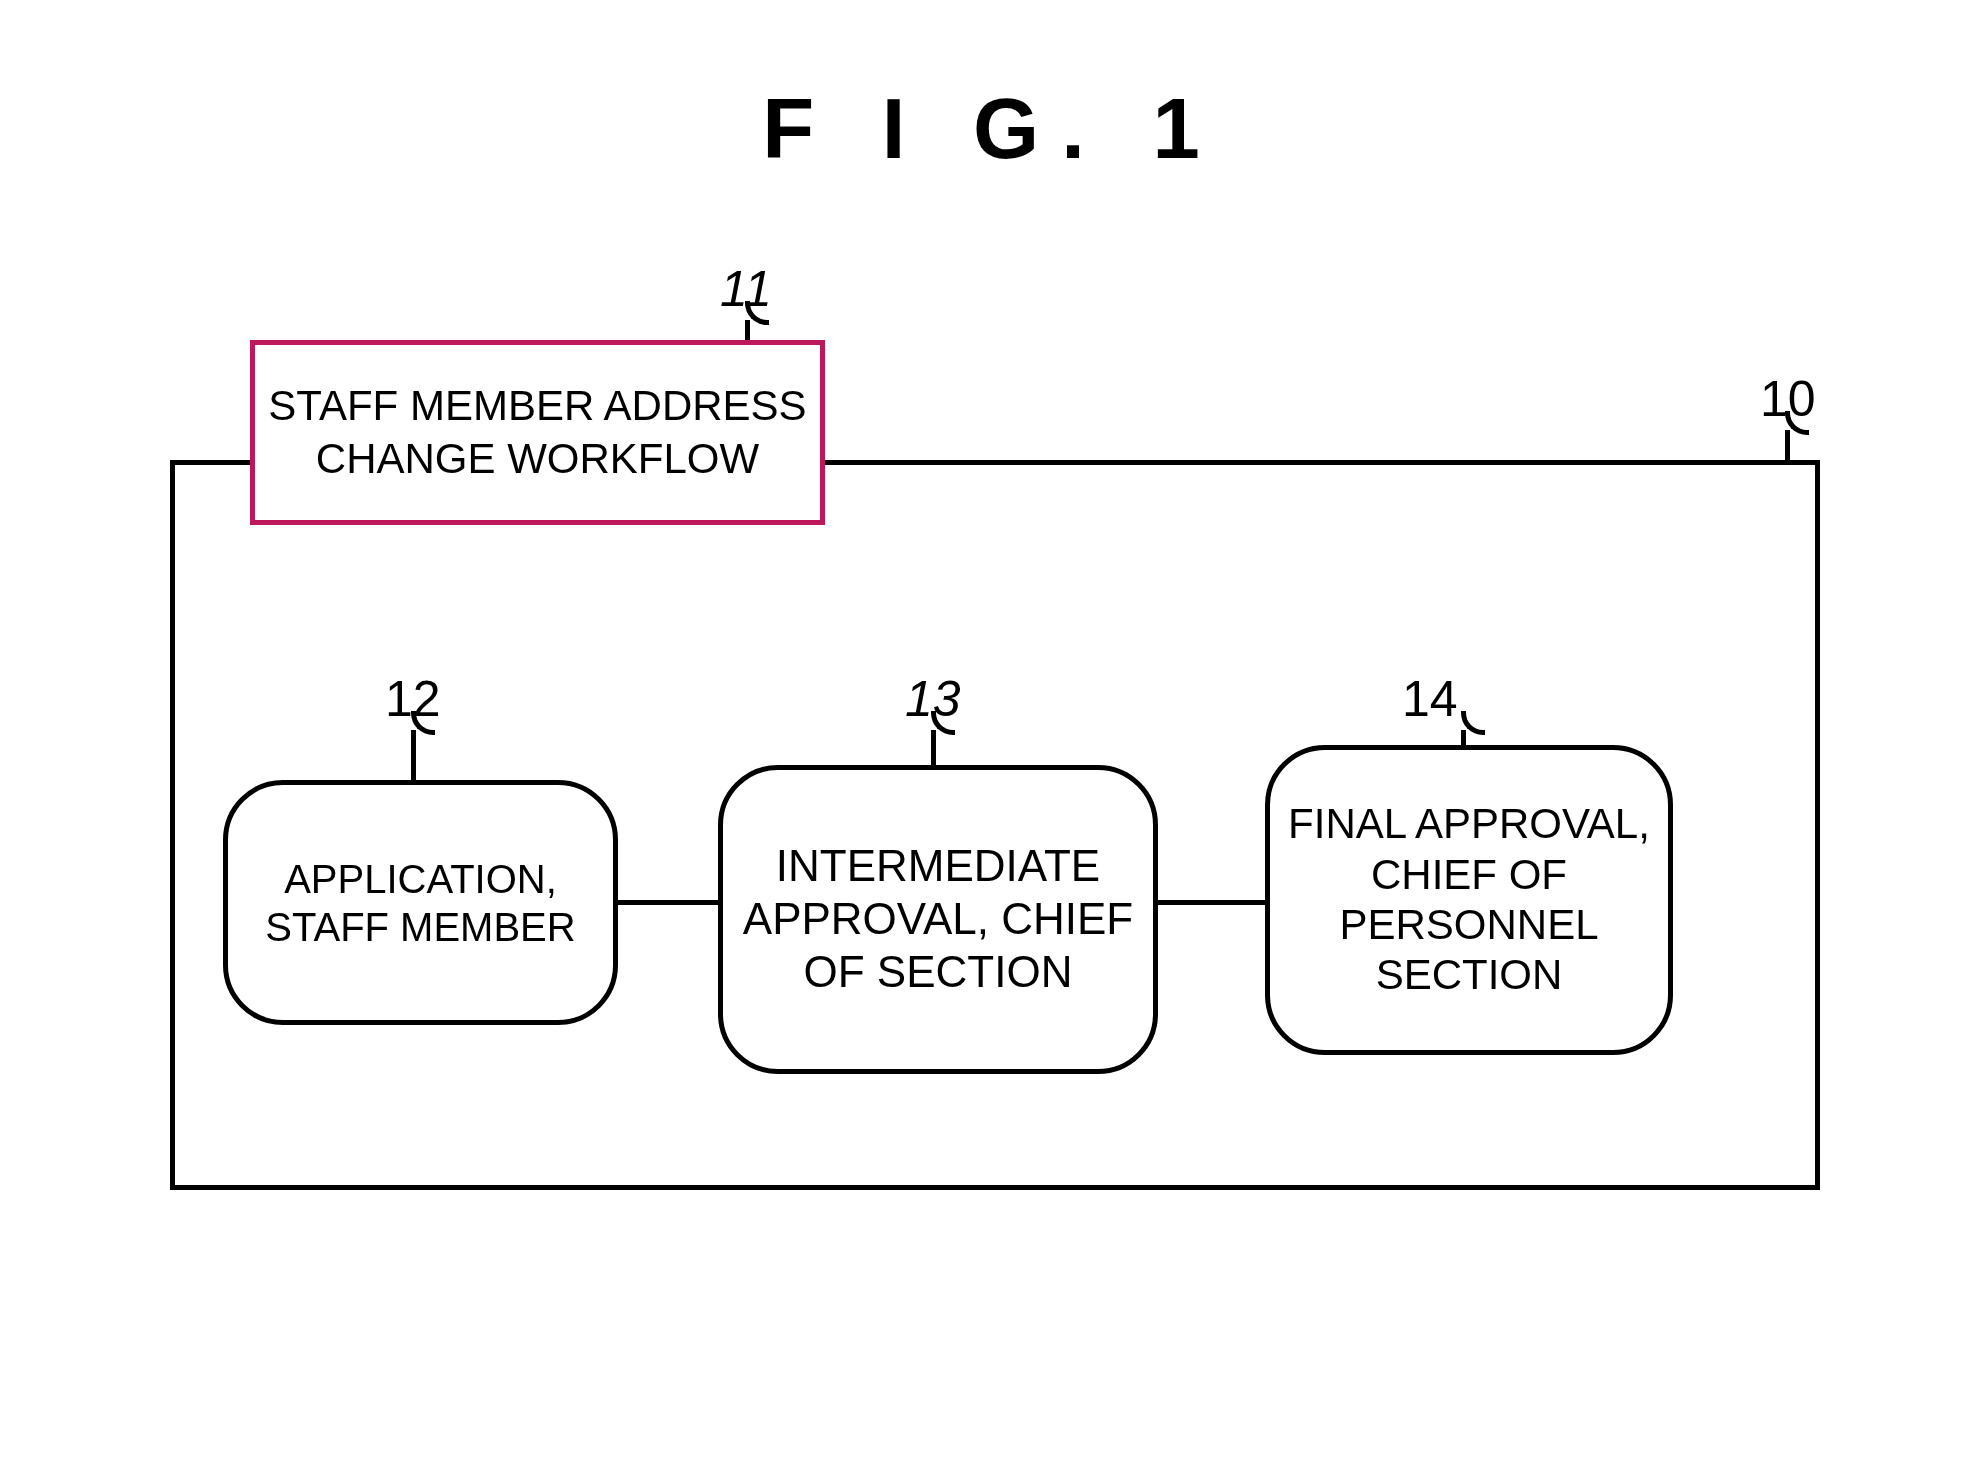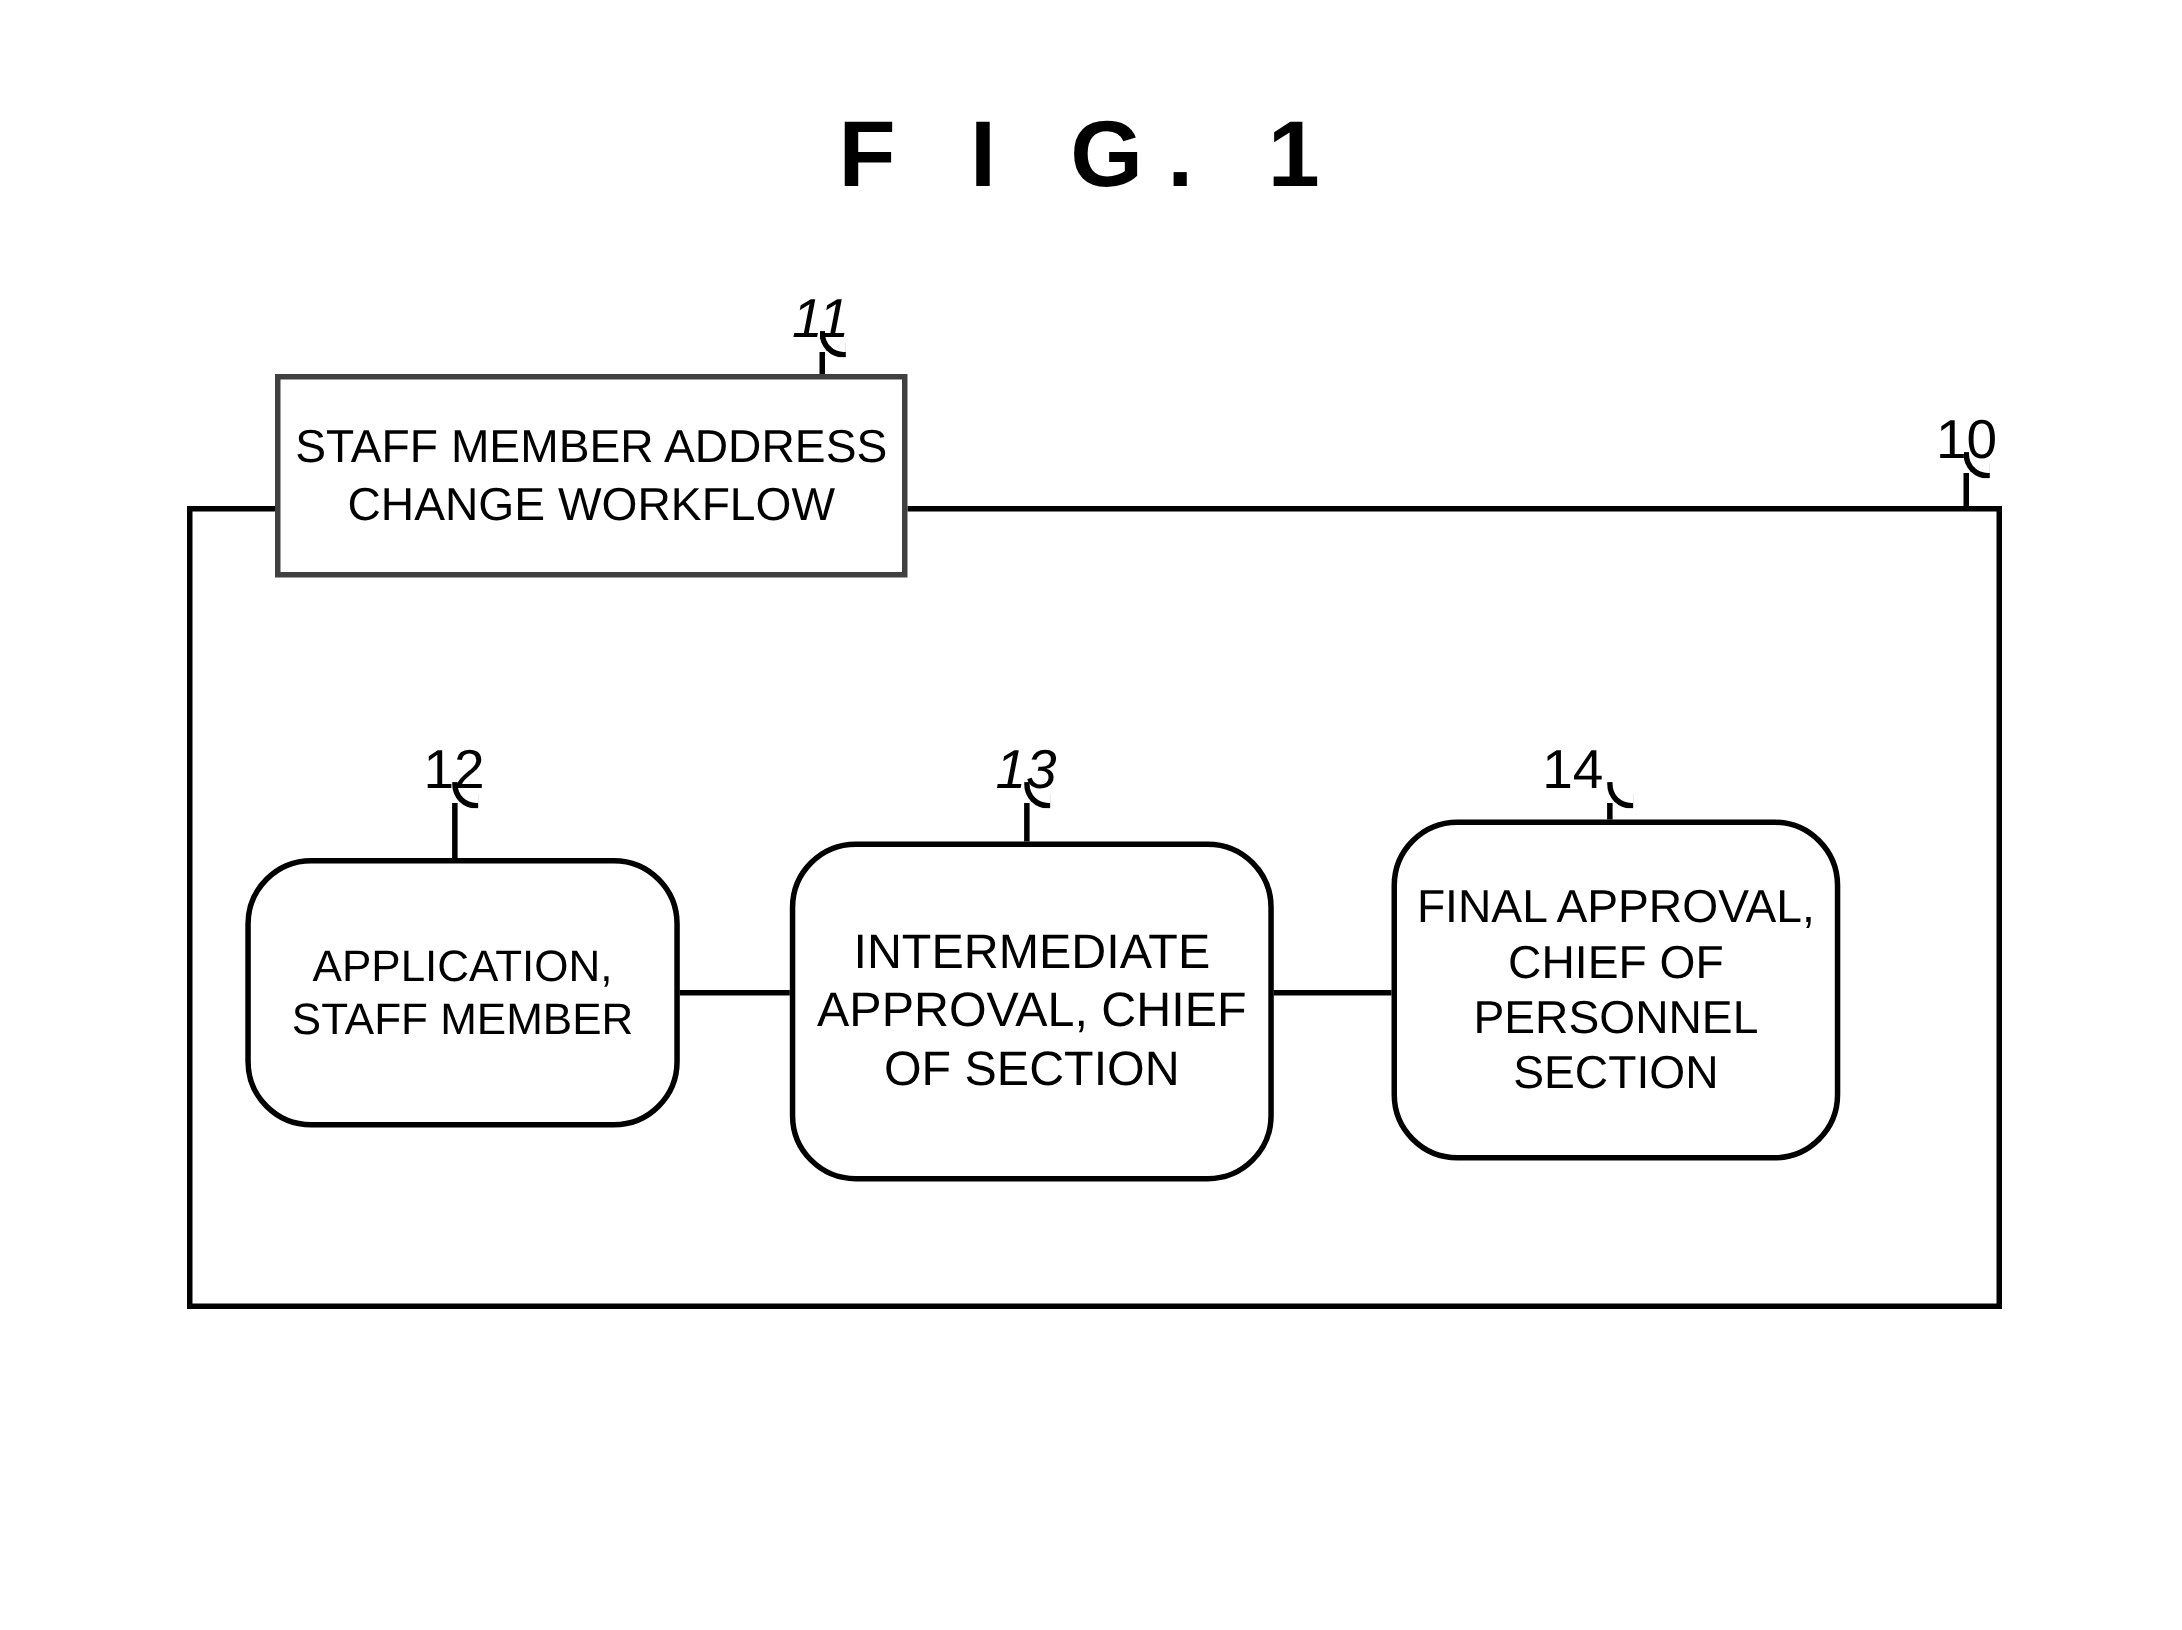--- a/index.html
+++ b/index.html
@@ -18,38 +18,37 @@
   }
   .fig-title {
     position: absolute;
     left: 0;
     width: 1984px;
     top: 80px;
     text-align: center;
     font-size: 85px;
     font-weight: 900;
     letter-spacing: 22px;
-    margin-top: 12px;
   }
   .outer-frame {
     position: absolute;
     left: 170px;
     top: 460px;
     width: 1650px;
     height: 730px;
     border: 5px solid #000;
     box-sizing: border-box;
   }
   .title-box {
     position: absolute;
     left: 250px;
     top: 340px;
     width: 575px;
     height: 185px;
-    border: 5px solid #404040;
+    border: 5px solid #be185d;
     background: #fff;
     box-sizing: border-box;
     display: flex;
     align-items: center;
     justify-content: center;
     text-align: center;
     font-size: 42px;
     line-height: 1.25;
     font-weight: 500;
     padding: 0 12px;

